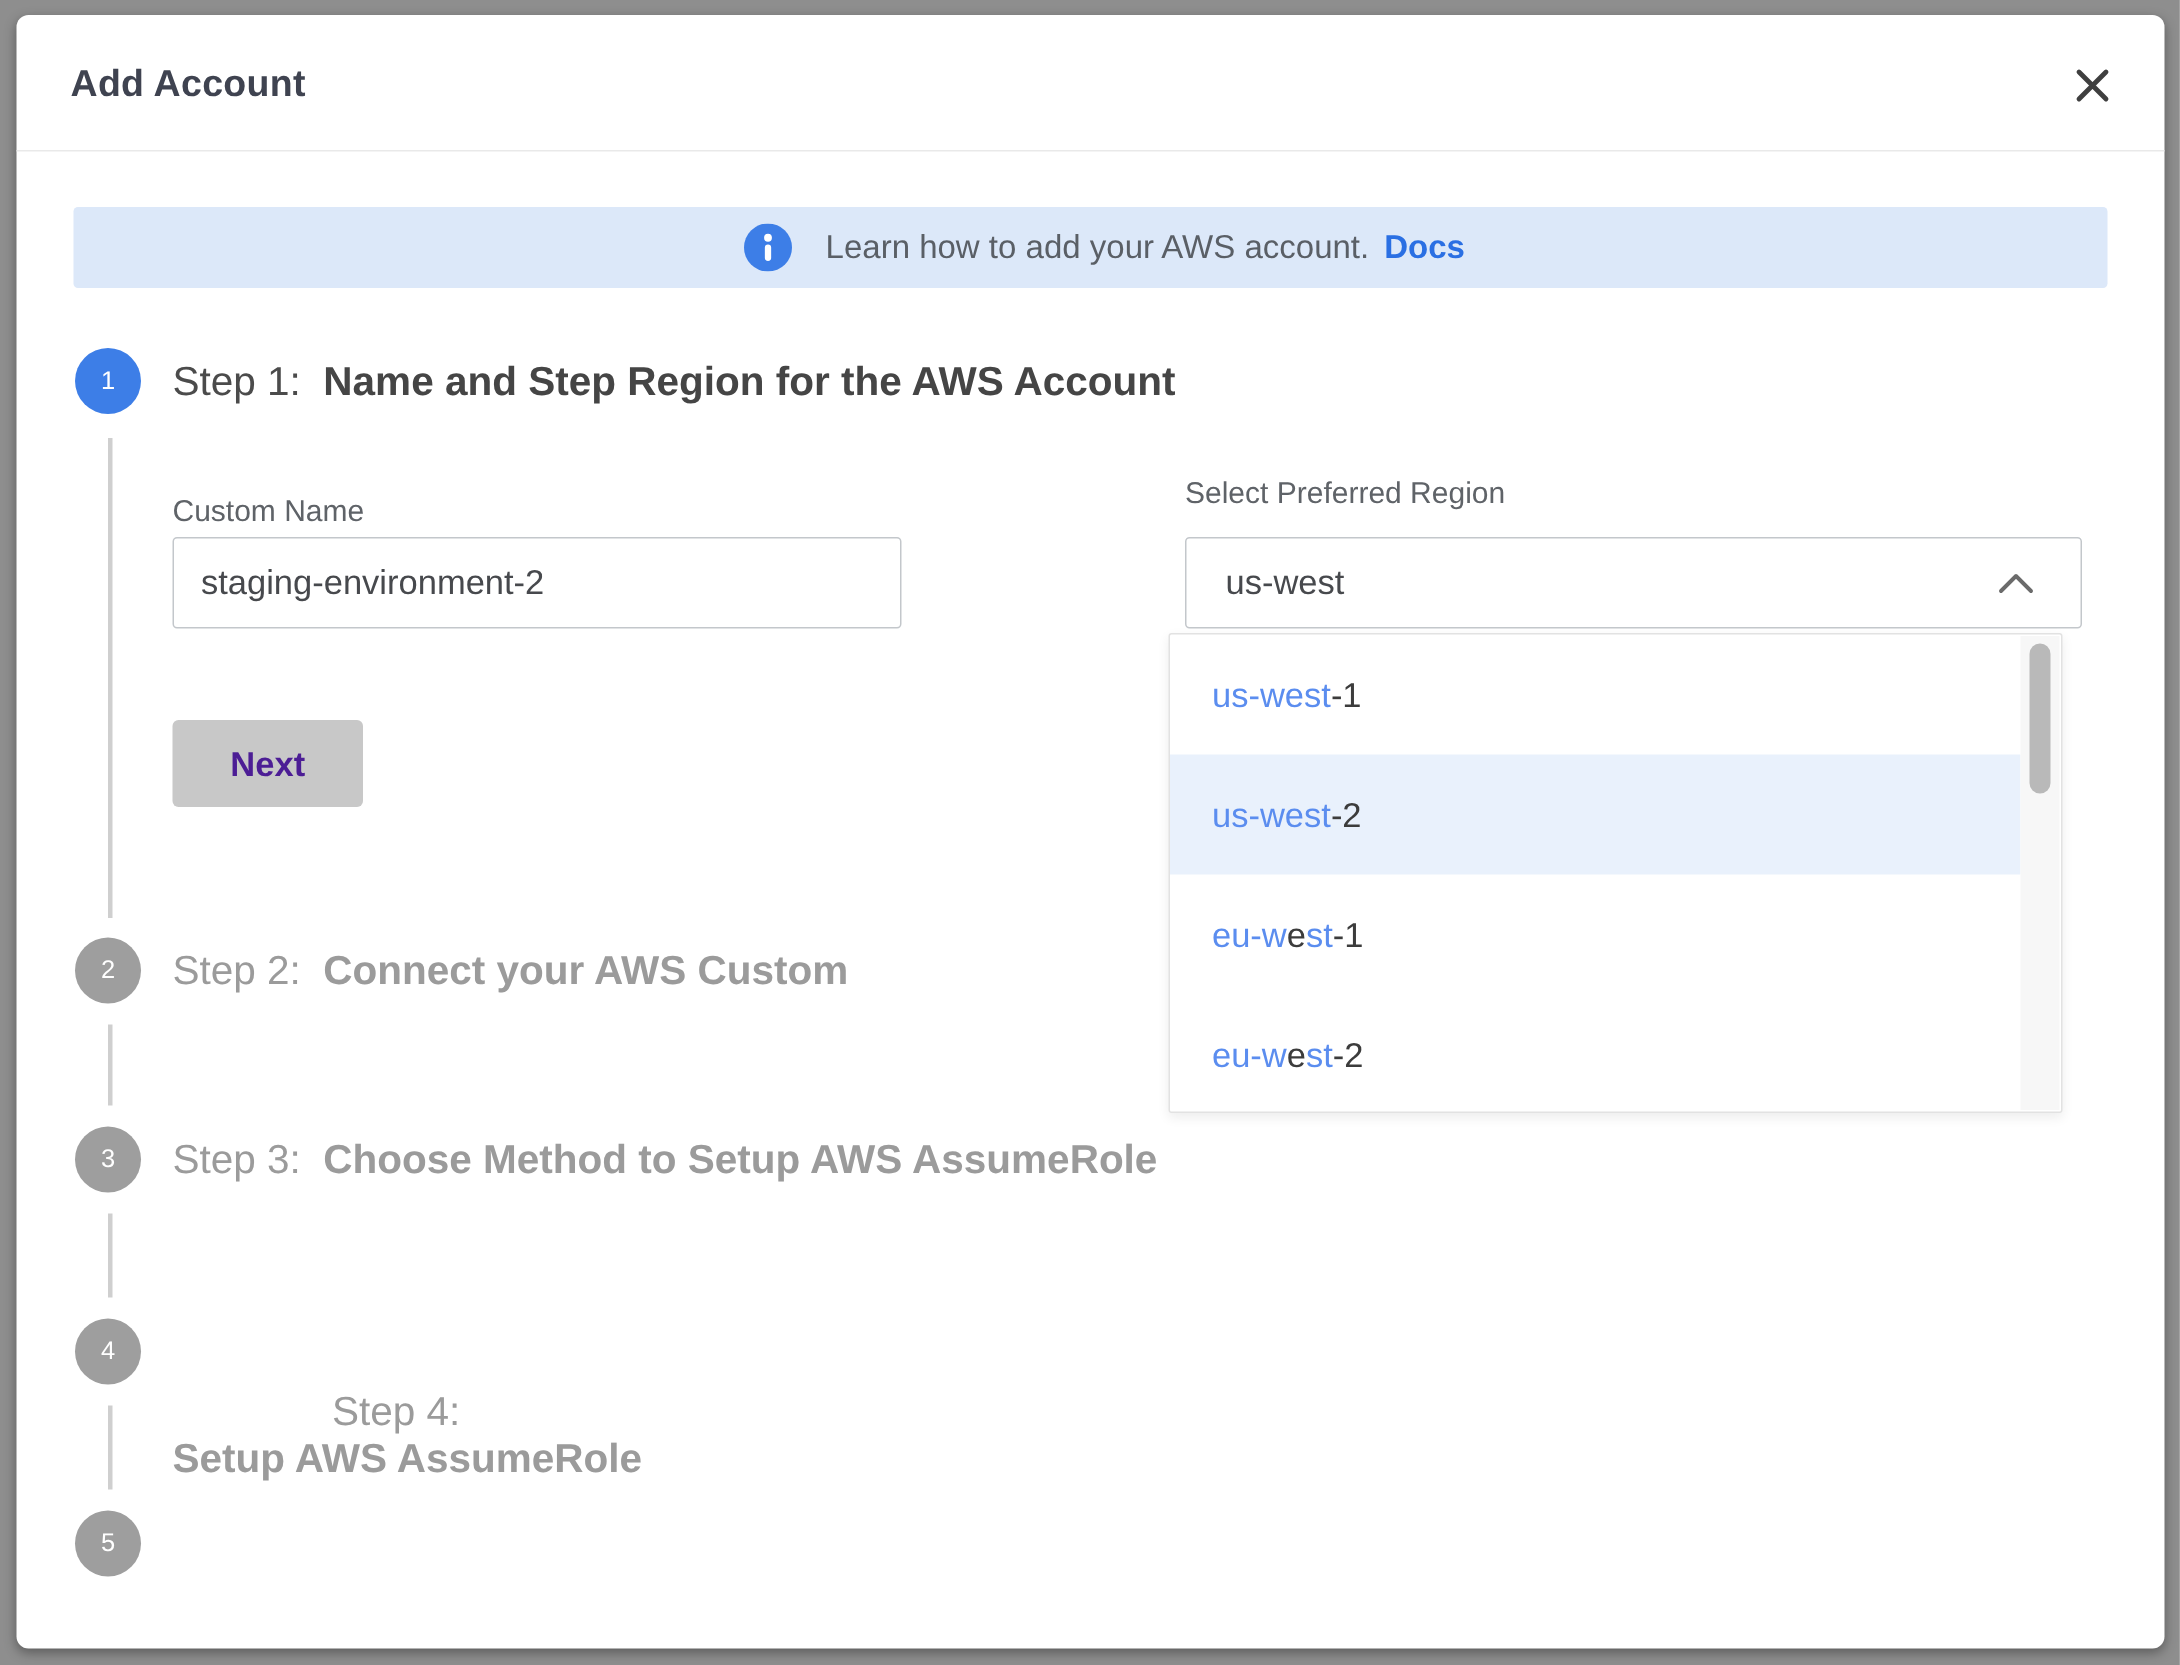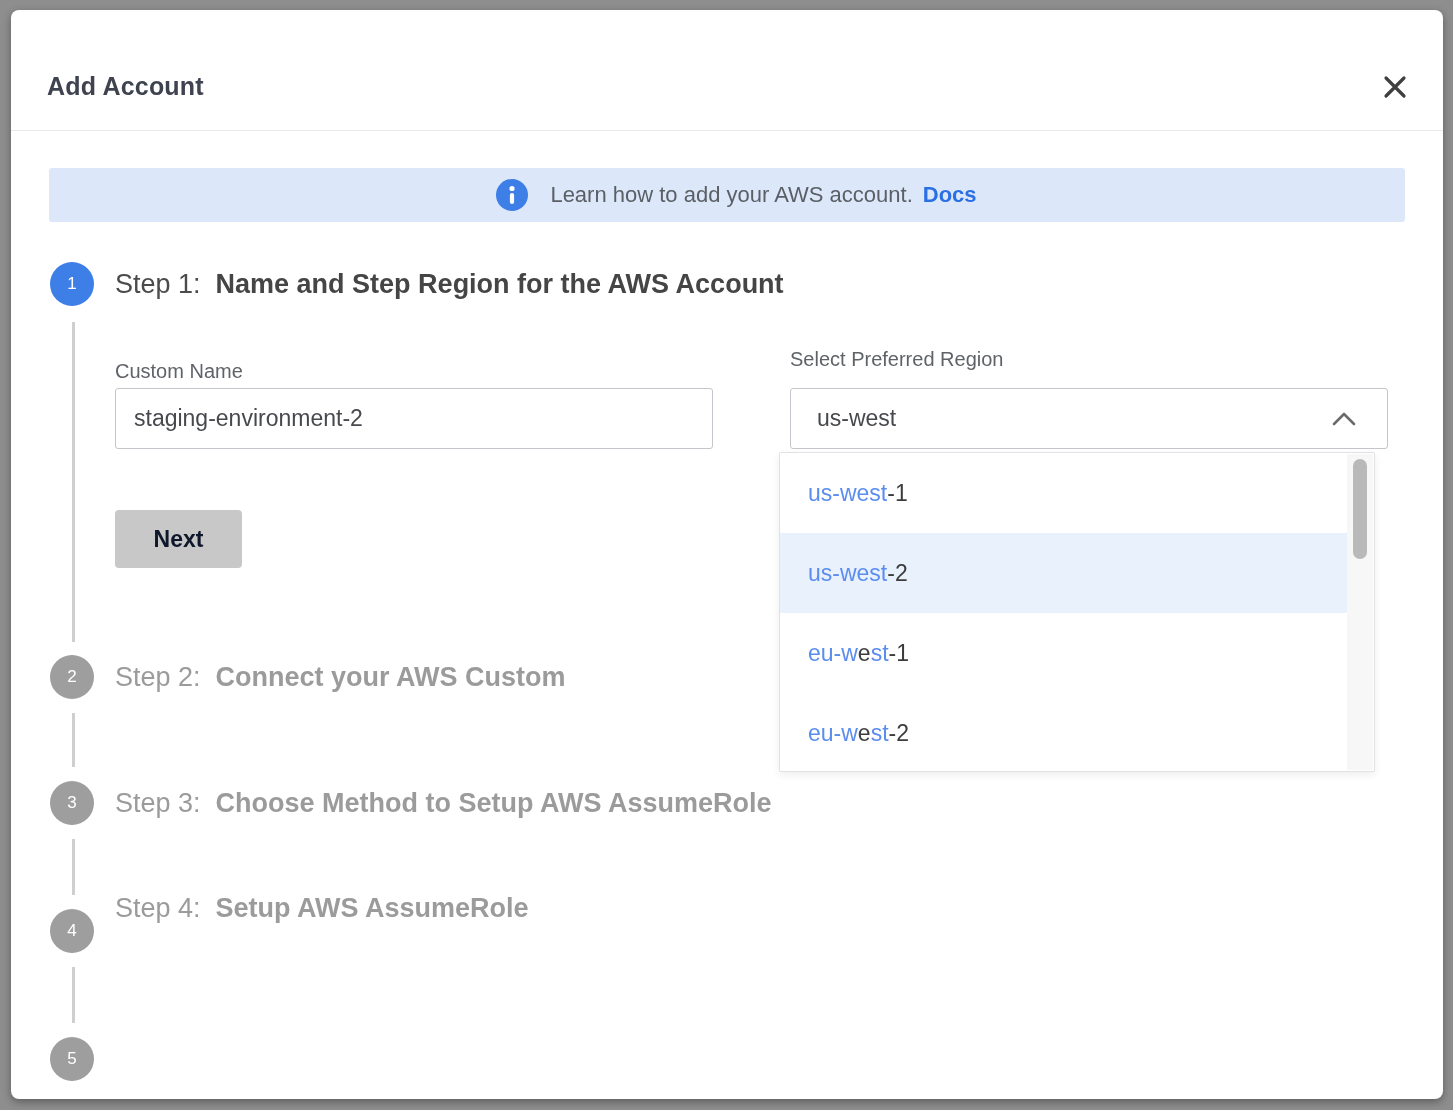--- a/index.html
+++ b/index.html
@@ -1,19 +1,19 @@
 <!DOCTYPE html>
 <html><head>
 <meta charset="utf-8">
 <style>
   html,body{margin:0;padding:0;background:#8e8e8e;font-family:"Liberation Sans",sans-serif;}
   .stage{position:relative;width:1453px;height:1110px;background:#8e8e8e;overflow:hidden;}
   .modal{position:absolute;left:11px;top:10px;width:1432px;height:1089px;background:#fff;
          border-radius:8px;box-shadow:0 3px 8px rgba(0,0,0,.35);}
-  .abs{position:absolute;margin-top:30px;}
+  .abs{position:absolute;}
 
   
   .modal-title{left:36px;top:32px;font-size:25px;font-weight:700;color:#3f4350;letter-spacing:.2px;}
   .close-btn{left:1364px;top:28px;width:40px;height:40px;display:flex;align-items:center;justify-content:center;
              cursor:pointer;background:none;border:none;}
   .header-divider{left:0;top:90px;width:1432px;height:1px;background:#e9e9e9;}
 
   
   .banner{left:38px;top:128px;width:1356px;height:54px;background:#dce8f9;border-radius:3px;
           display:flex;align-items:center;padding-left:19px;box-sizing:border-box;justify-content:center;}
@@ -36,21 +36,21 @@
 
   
   .field-label{font-size:20px;color:#5f6368;}
   .text-input{box-sizing:border-box;border:1px solid #c3c7cb;border-radius:3px;background:#fff;
               font-family:"Liberation Sans",sans-serif;font-size:23px;color:#47494d;padding:0 0 0 18px;outline:none;}
   .select-box{box-sizing:border-box;border:1px solid #c3c7cb;border-radius:3px;background:#fff;
               display:flex;align-items:center;cursor:pointer;}
   .select-value{margin-left:24px;font-size:23px;color:#47494d;flex:1;border:none;outline:none;background:transparent;
                 font-family:"Liberation Sans",sans-serif;}
   .chevron-wrap{margin-right:30px;display:flex;align-items:center;}
-  .next-btn{background:#c8c8c8;border:none;border-radius:4px;color:#0f172a;font-weight:700;font-size:23px;
+  .next-btn{background:#c8c8c8;border:none;border-radius:4px;color:#4c1d95;font-weight:700;font-size:23px;
             font-family:"Liberation Sans",sans-serif;cursor:default;}
 
   
   .dropdown{left:768px;top:412px;width:596px;height:320px;background:#fff;border:1px solid #e2e2e2;
             border-radius:2px;box-shadow:0 3px 8px rgba(0,0,0,.07);z-index:5;box-sizing:border-box;}
   .dd-option{width:567px;height:80px;display:flex;align-items:center;padding-left:28px;box-sizing:border-box;
              font-size:23px;cursor:pointer;}
   .dd-option.highlighted{background:#e9f1fc;}
   .seg-match{color:#5b8def;}
   .seg-plain{color:#3c3c3c;}
@@ -92,21 +92,21 @@
 
     <div class="abs step-circle active" style="left:39px;top:222px;">
       <span>1</span>
     </div>
     <div class="abs step-label active" style="left:104px;top:222px;">
       <span class="prefix">Step 1:</span>
       <span class="stitle">Name and Step Region for the AWS Account</span>
     </div>
 
     <div class="abs field-label" style="left:104px;top:320px;">Custom Name</div>
-    <input class="abs text-input" style="left: 104px; top: 348px; width: 598px; height: 61px;" value="staging-environment-2">
+    <input class="abs text-input" style="left: 104px; top: 348px; width: 486px; height: 61px;" value="staging-environment-2">
 
     <div class="abs field-label" style="left:779px;top:308px;">Select Preferred Region</div>
     <div class="abs select-box" style="left:779px;top:348px;width:598px;height:61px;">
       <input class="select-value" value="us-west" style="">
       <span class="chevron-wrap">
         <svg width="26" height="18" viewBox="0 0 26 18">
             <polyline points="3,14 13,4 23,14" fill="none" stroke="#6b6b6b" stroke-width="2.6" stroke-linecap="round" stroke-linejoin="round"></polyline>
           </svg>
       </span>
     </div>
@@ -151,21 +151,21 @@
       <span>3</span>
     </div>
     <div class="abs step-label inactive" style="left:104px;top:741px;">
       <span class="prefix">Step 3:</span>
       <span class="stitle">Choose Method to Setup AWS AssumeRole</span>
     </div>
 
     <div class="abs step-circle inactive" style="left:39px;top:869px;">
       <span>4</span>
     </div>
-    <div class="abs step-label inactive" style="left:104px;top:846px;">
+    <div class="abs step-label inactive" style="left:104px;top:916px;flex-direction:column;">
       <span class="prefix">Step 4:</span>
       <span class="stitle">Setup AWS AssumeRole</span>
     </div>
 
     <div class="abs step-circle inactive" style="left:39px;top:997px;">
       <span>5</span>
     </div>
 
   </div>
 </div>

